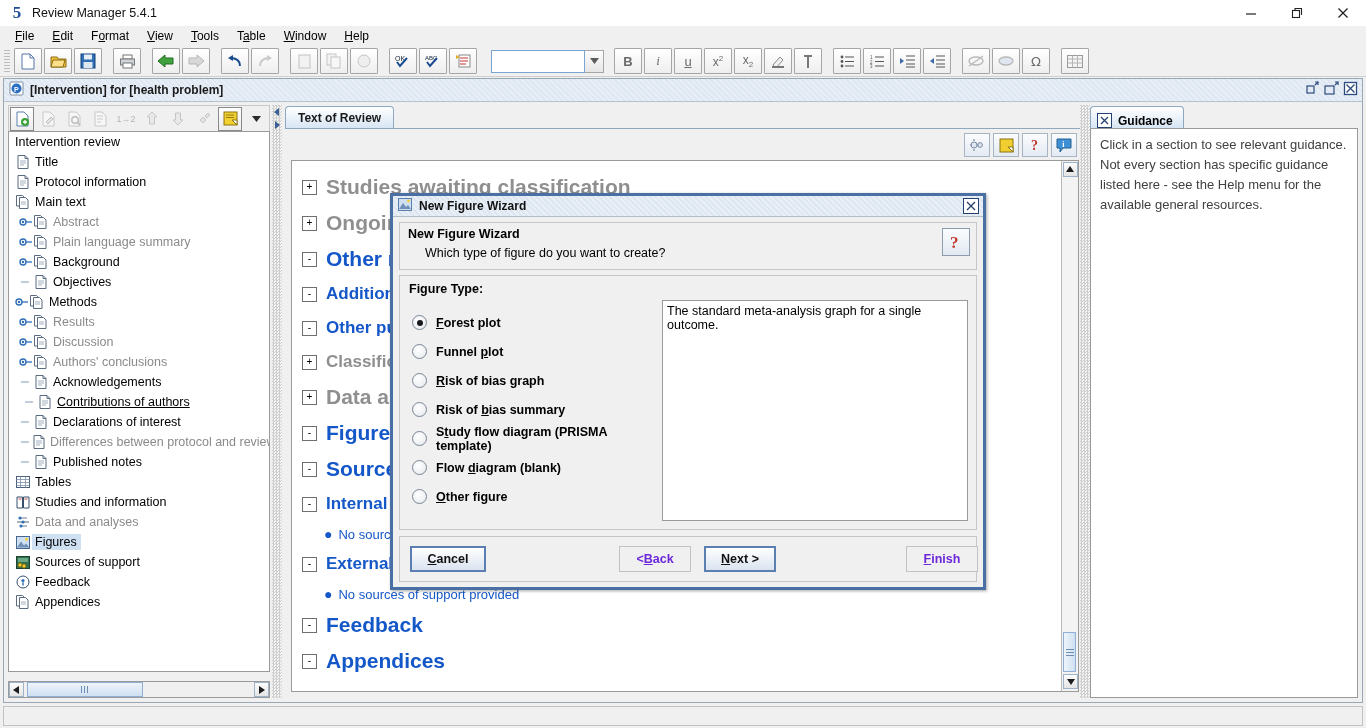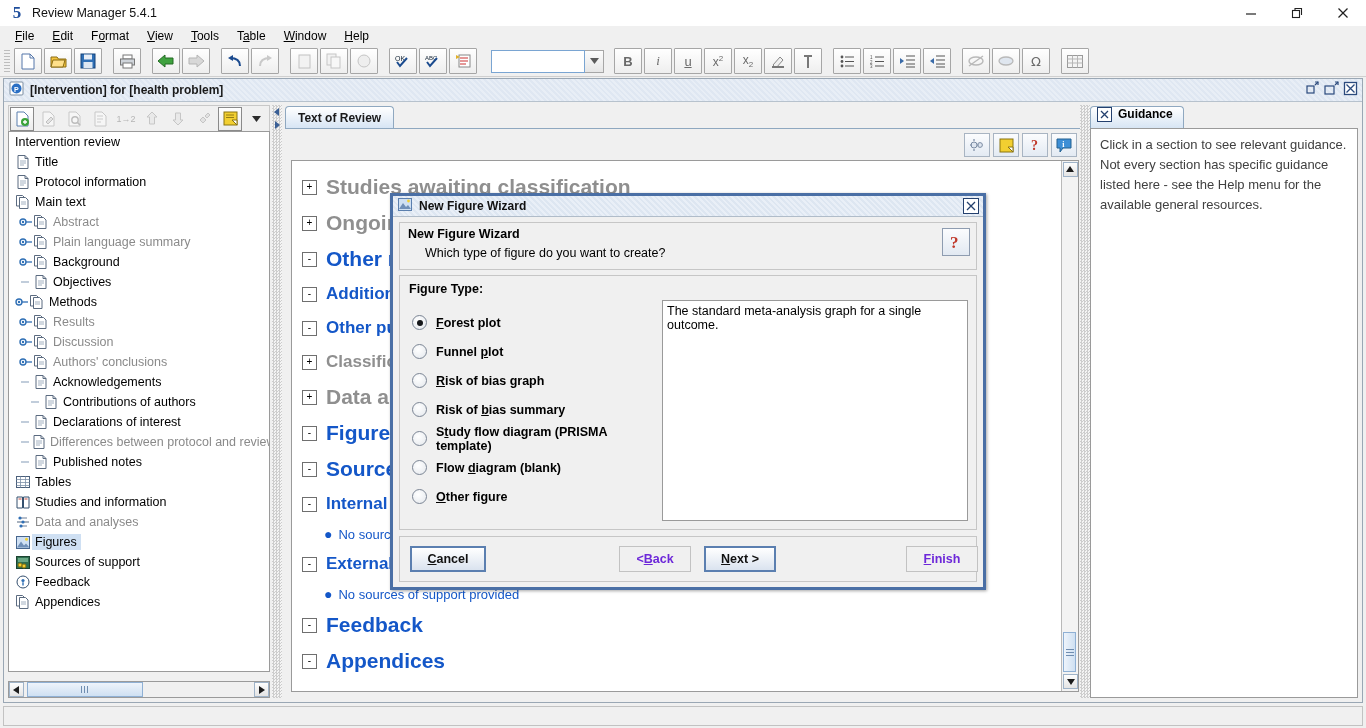--- a/index.html
+++ b/index.html
@@ -116,21 +116,21 @@
   .vbtn{width:15px;height:15px;display:flex;align-items:center;justify-content:center;
      background:linear-gradient(#fdfdfd,#e4e4e4);border:1px solid #9fb3c8;box-sizing:border-box;margin:1px auto;}
   .vthumb{position:absolute;left:1px;width:13px;height:40px;bottom:19px;
      background:linear-gradient(90deg,#eef4fb,#cfe0f2);border:1px solid #8fb0d4;box-sizing:border-box;
      display:flex;align-items:center;justify-content:center;}
   .vgrip{width:8px;height:7px;background:repeating-linear-gradient(180deg,#6f8db0 0 1px,transparent 1px 3px);}
 
   
   .rightpanel{position:absolute;right:4px;top:4px;width:268px;bottom:4px;}
   .gtabstrip{height:23px;display:flex;align-items:flex-end;border-bottom:1px solid #8fa8c0;}
-  .gtab{height:21px;padding:0 10px 0 6px;display:flex;align-items:flex-start;gap:6px;font-size:12px;font-weight:bold;
+  .gtab{height:21px;padding:0 10px 0 6px;display:flex;align-items:flex-end;gap:6px;font-size:12px;font-weight:bold;
      background:linear-gradient(#ffffff,#d7e5f4);border:1px solid #8fa8c0;border-bottom:none;
      border-radius:4px 4px 0 0;}
   .closeglyph{width:13px;height:13px;border:1px solid #24406e;display:inline-flex;
      align-items:center;justify-content:center;font-size:10px;color:#24406e;background:#fff;line-height:1;}
   .gbody{position:absolute;left:0;top:23px;right:0;bottom:0;background:#fff;border:1px solid #9a9a9a;
      box-sizing:border-box;padding:6px 9px;font-size:13px;line-height:20px;color:#404040;}
 
   
   .statusbar{position:absolute;left:3px;right:3px;bottom:2px;height:20px;
      background:#f0f0f0;border:1px solid #c2c2c2;box-sizing:border-box;}
@@ -655,21 +655,21 @@
                   </svg></span>
                 <span class="ticon">
                   <svg width="12" height="14" viewBox="0 0 12 14">
                     <path d="M1 0.5h7l3 3v10H1z" fill="#fff" stroke="#5b6b80"></path>
                     <path d="M8 0.5v3h3" fill="none" stroke="#5b6b80"></path>
                     <path d="M3 6h6M3 8h6M3 10h4" stroke="#8b9cb0" stroke-width="0.8"></path>
                   </svg>
                 </span>
                 <span class="lbl">Acknowledgements</span>
               </div>
-              <div class="trow" style="padding-left: 20px;">
+              <div class="trow" style="padding-left: 14px; text-decoration: underline;">
                 <span class="knob"><svg width="14" height="14" viewBox="0 0 14 14">
                     <path d="M2 7h8" stroke="#8fa5bd" stroke-width="1.1"></path>
                   </svg></span>
                 <span class="ticon">
                   <svg width="12" height="14" viewBox="0 0 12 14">
                     <path d="M1 0.5h7l3 3v10H1z" fill="#fff" stroke="#5b6b80"></path>
                     <path d="M8 0.5v3h3" fill="none" stroke="#5b6b80"></path>
                     <path d="M3 6h6M3 8h6M3 10h4" stroke="#8b9cb0" stroke-width="0.8"></path>
                   </svg>
                 </span>

